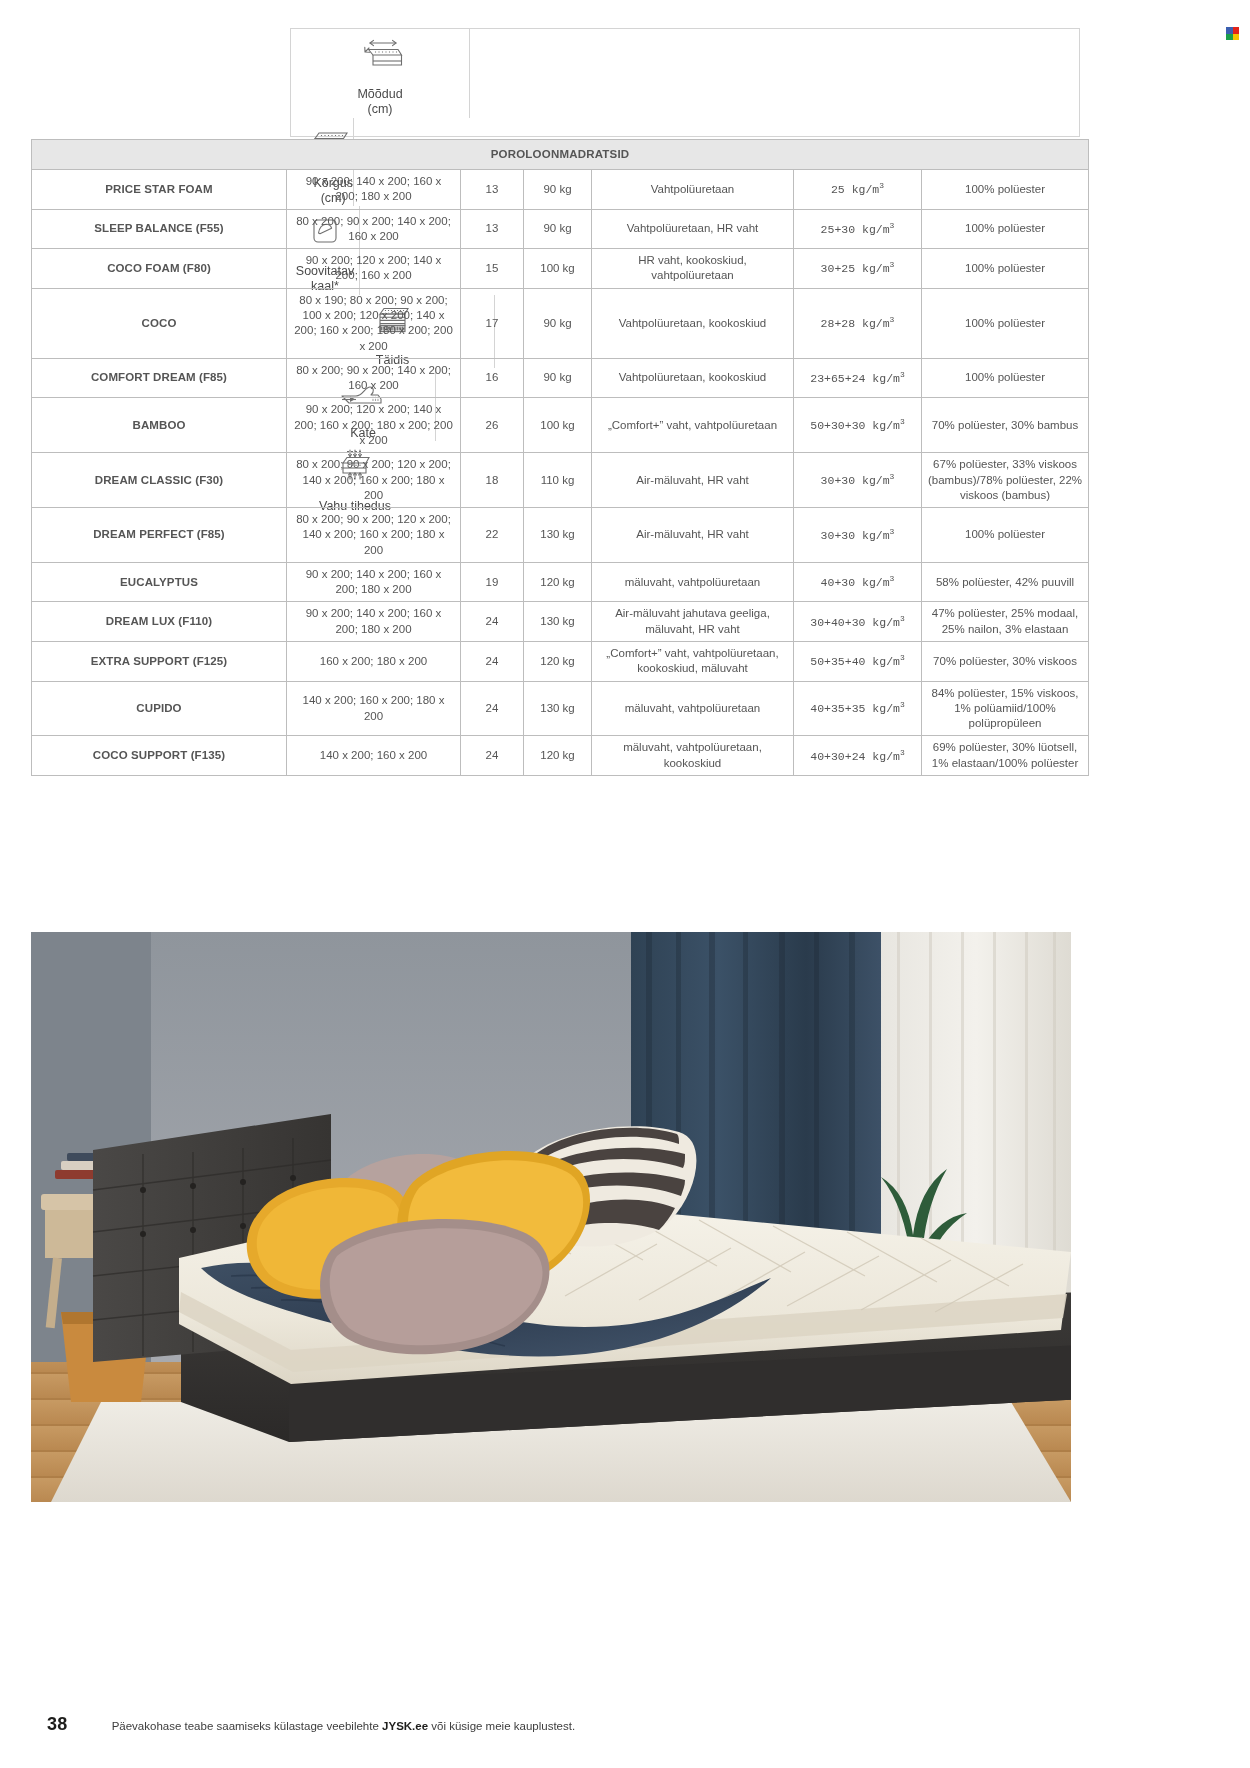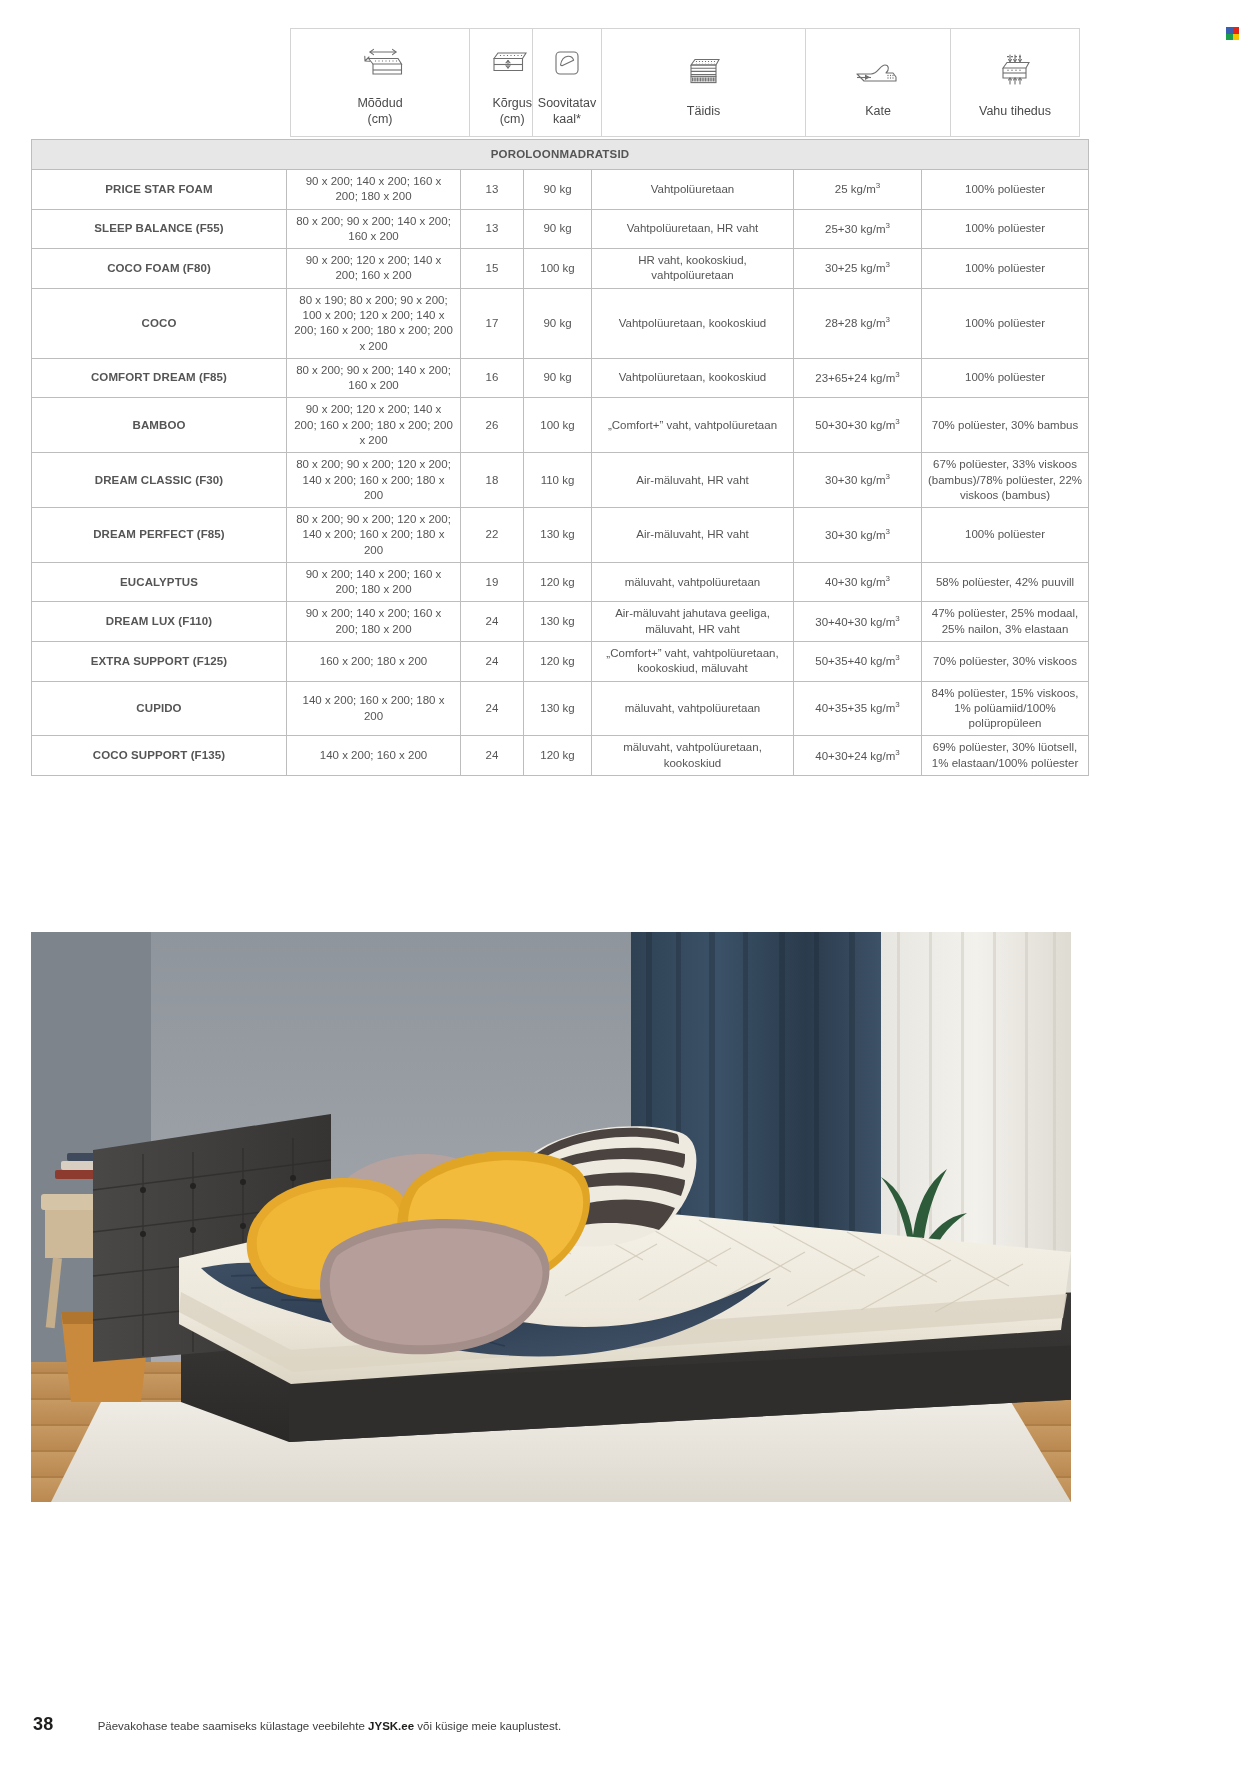--- a/index.html
+++ b/index.html
@@ -14,20 +14,21 @@
   }
 
   
   .icon-header{
     position:absolute;
     left:290px; top:28px;
     width:790px; height:109px;
     display:flex;
     border:1px solid #d4d4d4;
     background:#ffffff;
+    flex-direction:column;
   }
   .ih-cell{
     border-right:1px solid #d4d4d4;
     display:flex;
     flex-direction:column;
     align-items:center;
     justify-content:center;
     padding-top:4px;
   }
   .ih-cell:last-child{ border-right:none; }
@@ -94,21 +95,21 @@
     text-align:left;
     font-size:15px;
     font-weight:bold;
     color:#1d1d1b;
     padding-left:12px;
     letter-spacing:.1px;
   }
   td.c-dims{ font-size:11.5px; text-align:center; }
   td.c-h, td.c-w{ font-size:11.5px; }
   td.c-fill{ font-size:11.5px; }
-  td.c-dens{ font-size:11.5px; }
+  td.c-dens{ font-size:11.5px;font-family:Liberation Mono, monospace; }
   td.c-cov{ font-size:11.5px; }
   sup{ font-size:8px; vertical-align:super; }
 
   
   col.w-name{ width:255px; }
   col.w-dims{ width:174px; }
   col.w-h{ width:63px; }
   col.w-w{ width:68px; }
   col.w-fill{ width:202px; }
   col.w-dens{ width:128px; }
@@ -126,21 +127,21 @@
 
   
   .footer{
     position:absolute;
     left:0; top:1714px;
     width:1250px;
     display:flex;
     align-items:baseline;
   }
   .pagenum{
-    margin-left:33px;
+    margin-left:47px;
     font-size:18px;
     font-weight:bold;
     color:#1d1d1b;
     letter-spacing:.3px;
   }
   .footnote{
     margin-left:38px;
     font-size:11.5px;
     color:#3d3d3d;
     padding-left:6px;

